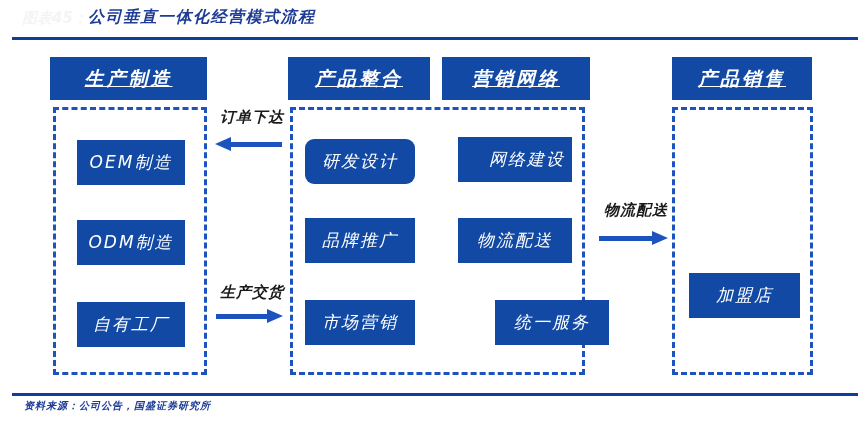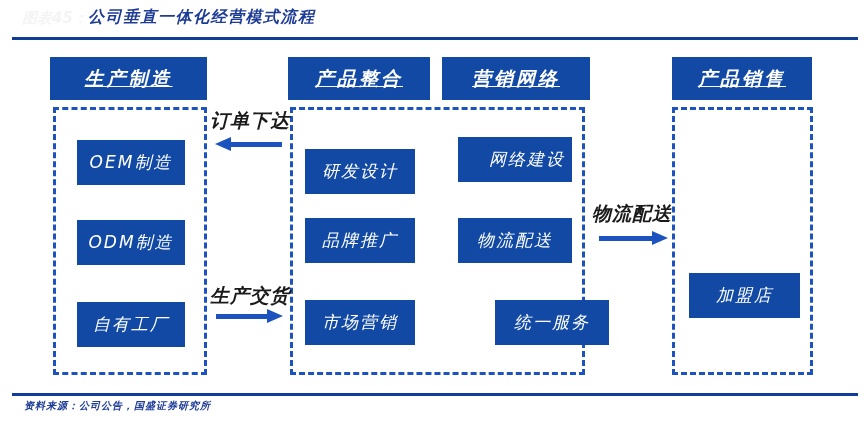--- a/index.html
+++ b/index.html
@@ -39,29 +39,29 @@
   #dash-sales{left:672px;width:141px;}
 
   .cell{
     position:absolute;height:45px;background:var(--primary-blue,#1149A4);
     color:#ffffff;display:flex;align-items:center;justify-content:center;
     font-size:17px;font-style:italic;letter-spacing:2px;box-sizing:border-box;
   }
   .col-prod{left:77px;width:108px;}
   #cell-oem{top:140px;} #cell-odm{top:220px;} #cell-factory{top:302px;}
   .col-int{left:305px;width:110px;}
-  #cell-rd{top:149px;} #cell-brand{top:218px;} #cell-marketing{top:300px;}
+  #cell-rd{top:139px;border-radius:9px;} #cell-brand{top:218px;} #cell-marketing{top:300px;}
   .col-net{left:458px;width:114px;}
   #cell-netbuild{top:137px;padding-left:24px;} #cell-logi{top:218px;} #cell-service{top:300px;margin-left:37px;}
   .col-sales{left:689px;width:111px;}
   #cell-direct{top:136px;} #cell-franchise{top:273px;}
 
   .arrow-label{
-    position:absolute;font-size:19px;font-weight:bold;font-style:italic;
-    color:var(--label-ink,#1A1A1A);text-align:left;white-space:nowrap;letter-spacing:1px;
+    position:absolute;font-size:15px;font-weight:bold;font-style:italic;
+    color:var(--label-ink,#1A1A1A);text-align:center;white-space:nowrap;letter-spacing:1px;
   }
   #lbl-order{left:210px;top:108px;width:84px;}
   #lbl-delivery{left:210px;top:283px;width:84px;}
   #lbl-logistics{left:592px;top:201px;width:88px;}
 
   .arrow-line{position:absolute;height:5px;background:var(--dash-blue,#1C53BE);}
   .arrow-head{position:absolute;width:0;height:0;border-top:7px solid transparent;border-bottom:7px solid transparent;}
   .head-left{border-right:16px solid var(--dash-blue,#1C53BE);}
   .head-right{border-left:16px solid var(--dash-blue,#1C53BE);}
   #arr-order-line{left:231px;top:142px;width:51px;}

